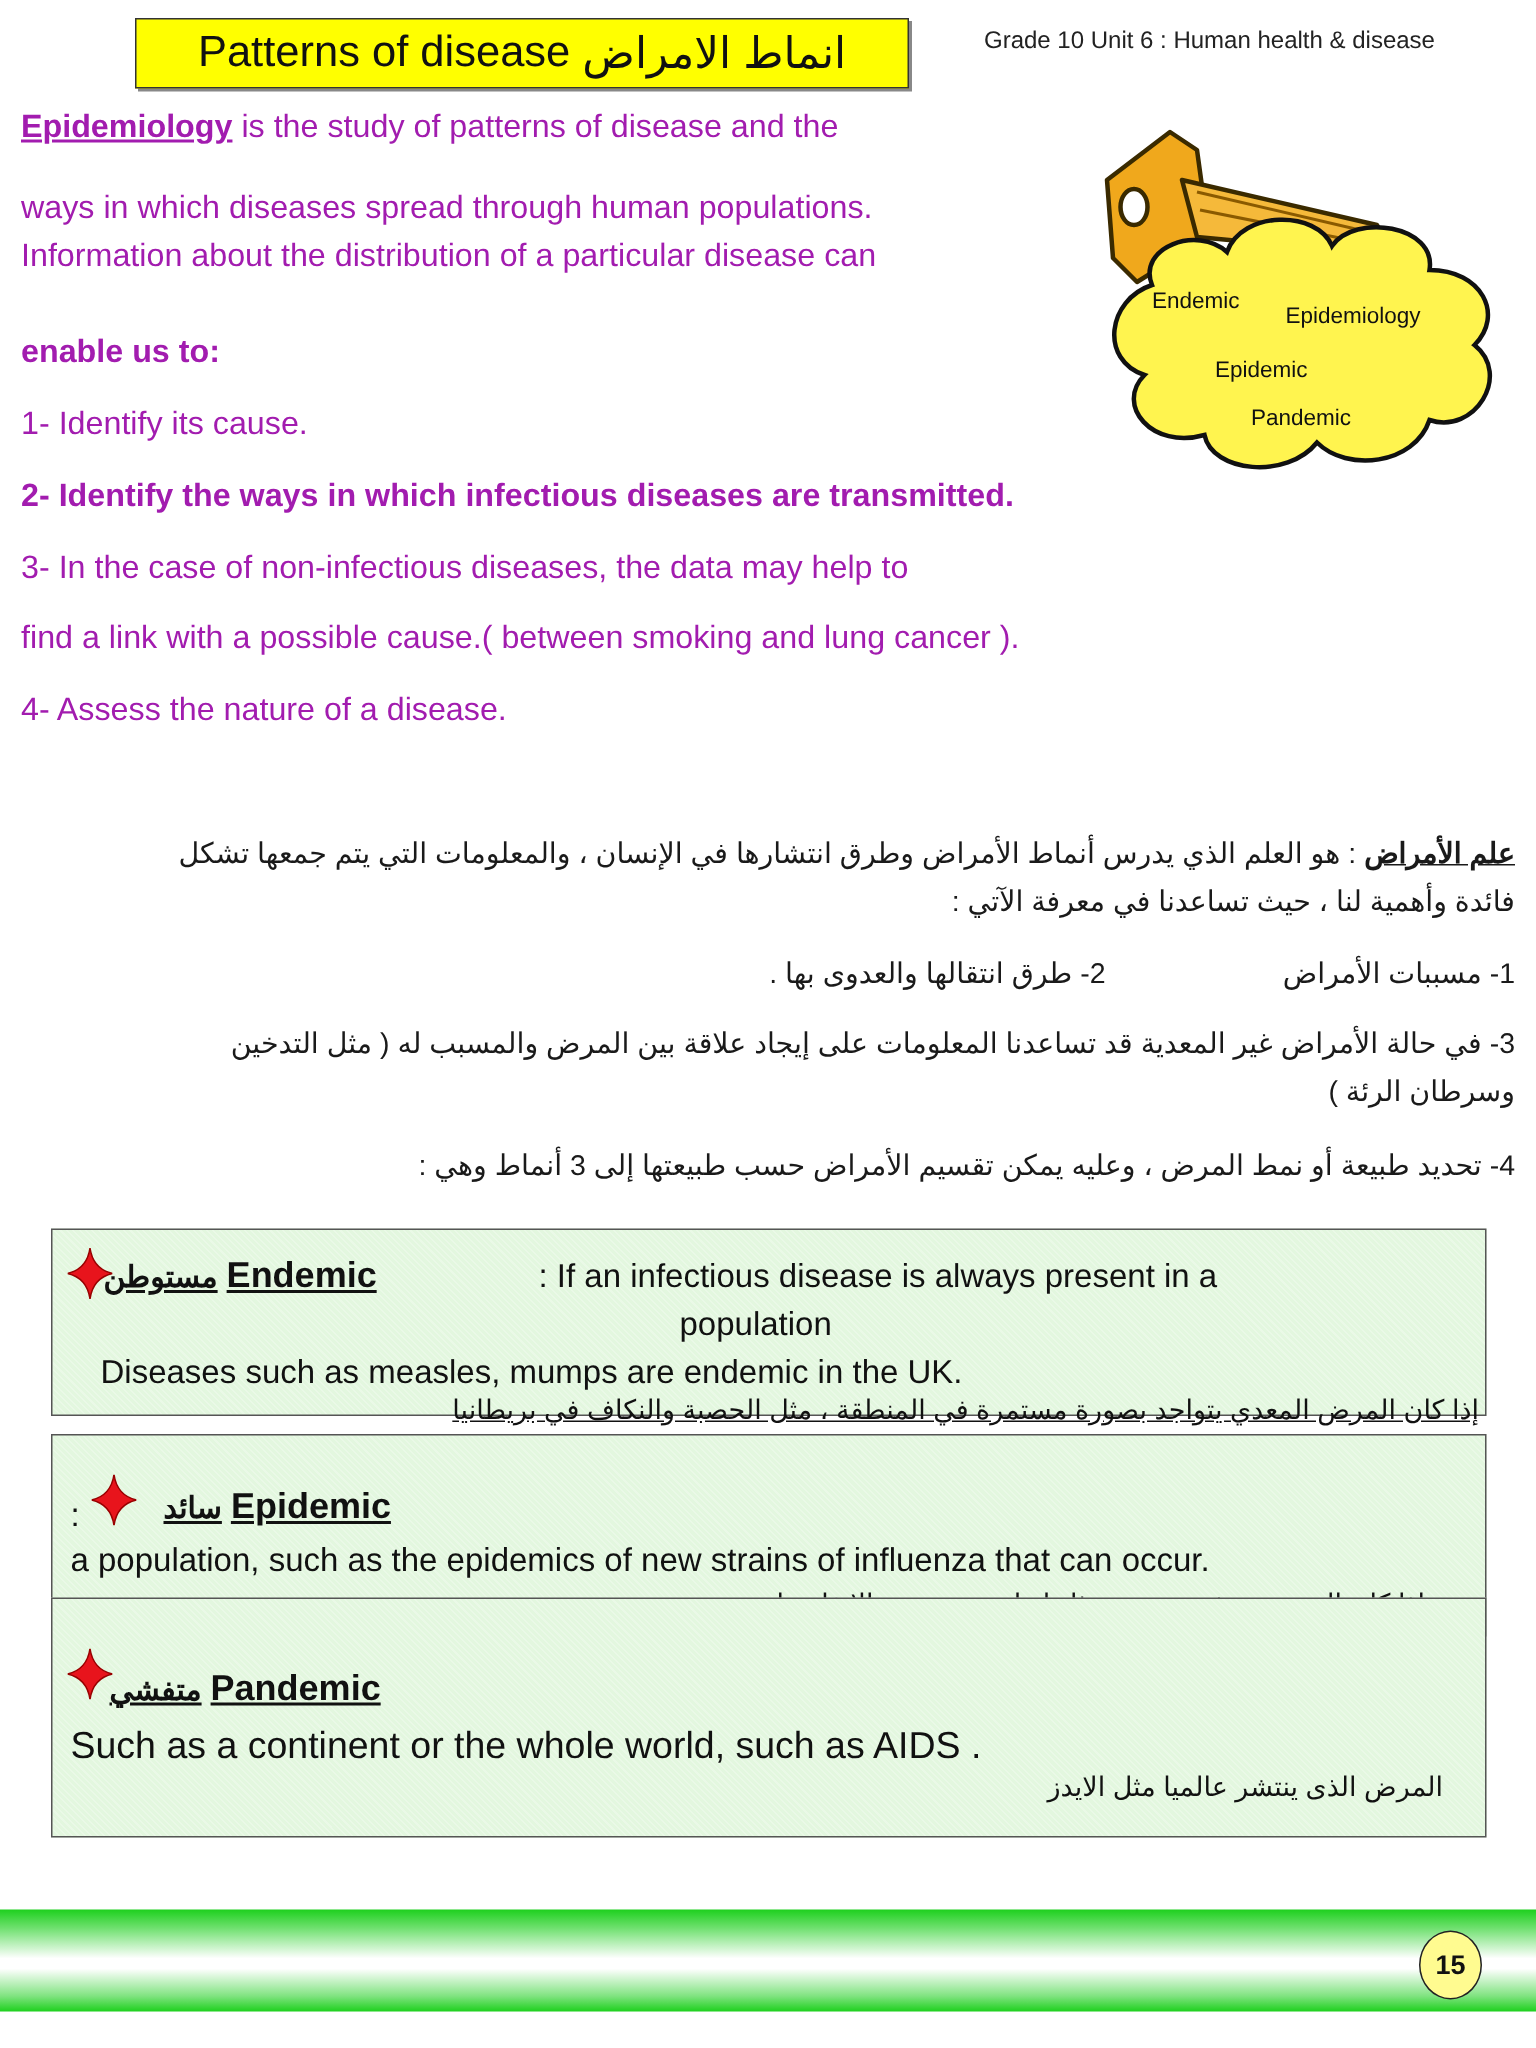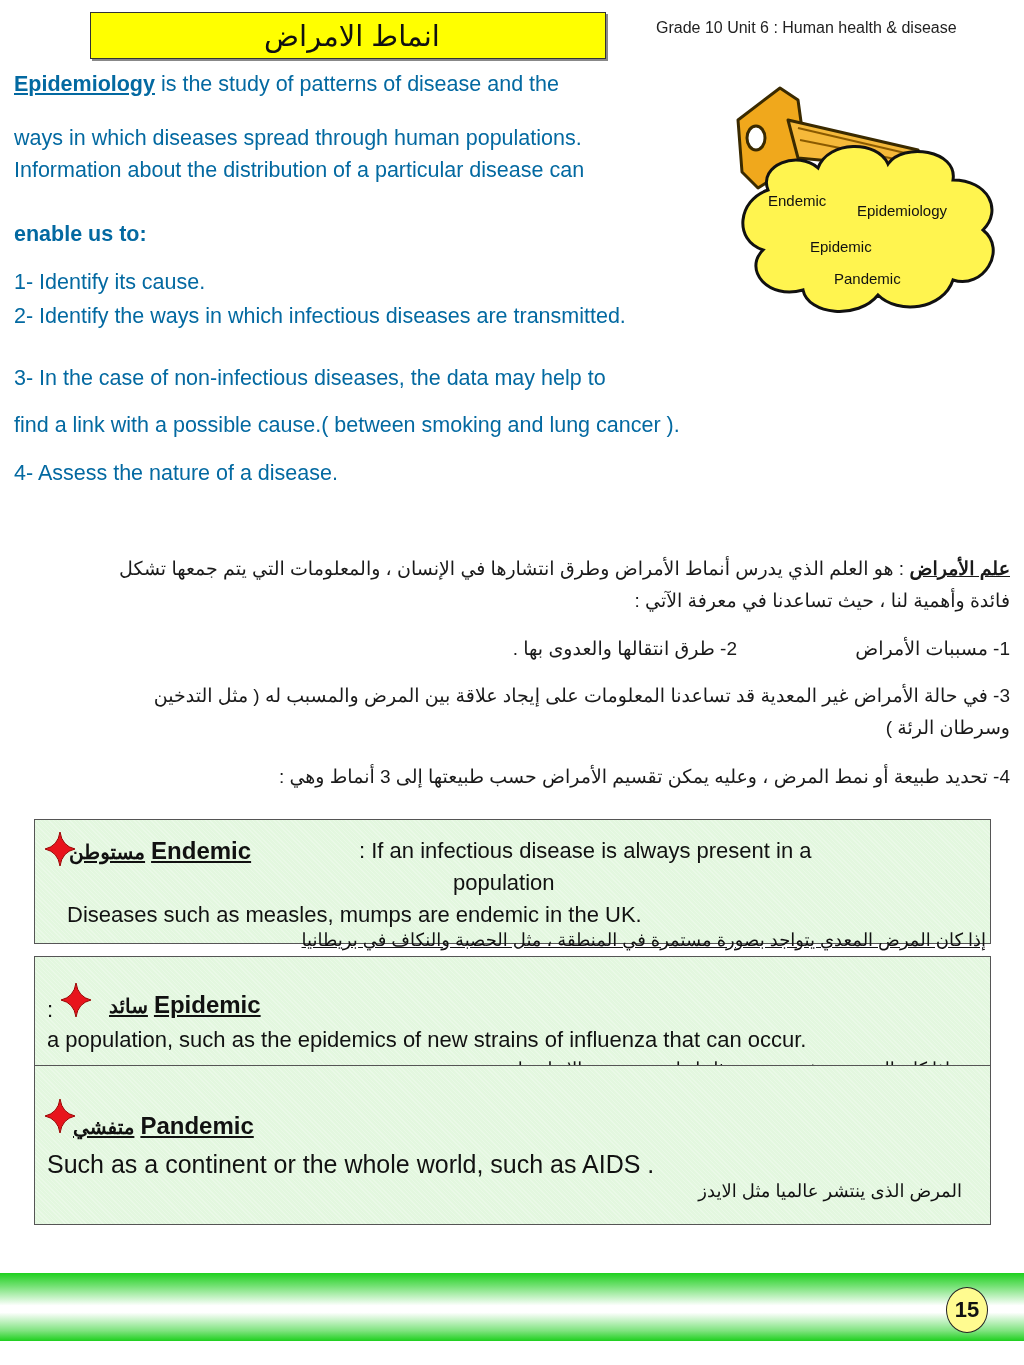--- a/index.html
+++ b/index.html
@@ -4,56 +4,57 @@
 <style>
   html, body { margin:0; padding:0; }
   body { width:1024px; height:1365px; background:#ffffff; position:relative; overflow:hidden;
          font-family:"Liberation Sans", sans-serif; color:#111; }
   .abs { position:absolute; }
   .title-box { left:90px; top:12px; width:514px; height:45px; background:#ffff00; border:1.5px solid #333;
                box-shadow:2px 2px 0 #888; display:flex; align-items:center; justify-content:center;
                font-size:29px; color:#111; white-space:nowrap; }
   .title-box .ar { direction:rtl; margin-left:8px; }
   .grade { left:656px; top:19px; font-size:16px; color:#222; white-space:nowrap; }
-  .en-line { left:14px; font-size:21.5px; color:#0369a1; white-space:nowrap; }
+  .en-line { left:14px; font-size:21.5px; color:#a21caf; white-space:nowrap; }
   .en-line .term { font-weight:bold; text-decoration:underline; }
   .illus { left:728px; top:80px; width:280px; height:240px; }
   .cloud-label { position:absolute; font-size:15px; color:#111; white-space:nowrap; }
   .ar-line { right:14px; direction:rtl; text-align:right; font-size:19px; color:#1a1a1a; white-space:nowrap;margin-left:16px; }
   .ar-line .term { font-weight:bold; text-decoration:underline; }
   .box { position:absolute; left:34px; width:955px; background:#e3f7df;
          background-image:repeating-linear-gradient(45deg, rgba(255,255,255,0.25) 0 1px, transparent 1px 3px);
          border:1.5px solid #555; }
   .star { position:absolute; width:30px; height:34px; }
   .heading { position:absolute; font-weight:bold; font-size:24px; text-decoration:underline; color:#111; white-space:nowrap; }
   .heading .ar { font-size:20px; margin-right:6px; }
   .txt { position:absolute; font-size:22px; color:#111; white-space:nowrap; }
   .txt-ar { position:absolute; direction:rtl; font-size:18px; color:#111; white-space:nowrap; }
   .footer { left:0; top:1273px; width:1024px; height:68px;
             background:linear-gradient(to bottom, #1ed01e 0%, #6ee06e 18%, #ffffff 48%, #ffffff 58%, #7fe37f 85%, #1ed01e 100%); }
   .page-num { right:36px; top:1287px; width:40px; height:44px; border-radius:50%; background:#fffb90;
               border:1.5px solid #222; display:flex; align-items:center; justify-content:center;
-              font-weight:bold; font-size:22px; color:#111; }
+              font-weight:bold; font-size:18px; color:#111; }
 </style>
 </head>
 <body>
 
 <div class="abs title-box">
+  <span>Patterns of disease</span>
   <span class="ar">انماط الامراض</span>
 </div>
 <div class="abs grade">Grade 10 Unit 6 : Human health &amp; disease</div>
 
 <div class="abs en-line" style="top:72px;">
   <span class="term">Epidemiology</span><span> is the study of patterns of disease and the</span>
 </div>
 <div class="abs en-line" style="top:126px;"> ways in which diseases spread through human populations.</div>
 <div class="abs en-line" style="top:158px;">Information about the distribution of a particular disease can</div>
 <div class="abs en-line" style="top:222px;font-weight:bold;"> enable us to:</div>
 <div class="abs en-line" style="top:270px;">1- Identify its cause.</div>
-<div class="abs en-line" style="top:304px;">2- Identify the ways in which infectious diseases are transmitted.</div>
+<div class="abs en-line" style="top:318px;font-weight:bold;">2- Identify the ways in which infectious diseases are transmitted.</div>
 <div class="abs en-line" style="top:366px;">3- In the case of non-infectious diseases, the data may help to</div>
 <div class="abs en-line" style="top:413px;">find  a link with a possible cause.( between smoking and lung cancer ).</div>
 <div class="abs en-line" style="top:461px;">4- Assess the nature of a disease.</div>
 
 <div class="abs illus">
   <svg width="280" height="240" viewBox="0 0 280 240">
 
     <g stroke="#3a2a00" stroke-width="3" stroke-linejoin="round">
       <path d="M10,40 L52,8 L70,20 L78,78 L30,108 L14,92 Z" fill="#f0a81c"></path>
       <ellipse cx="28" cy="58" rx="9" ry="12" fill="#ffffff"></ellipse>

